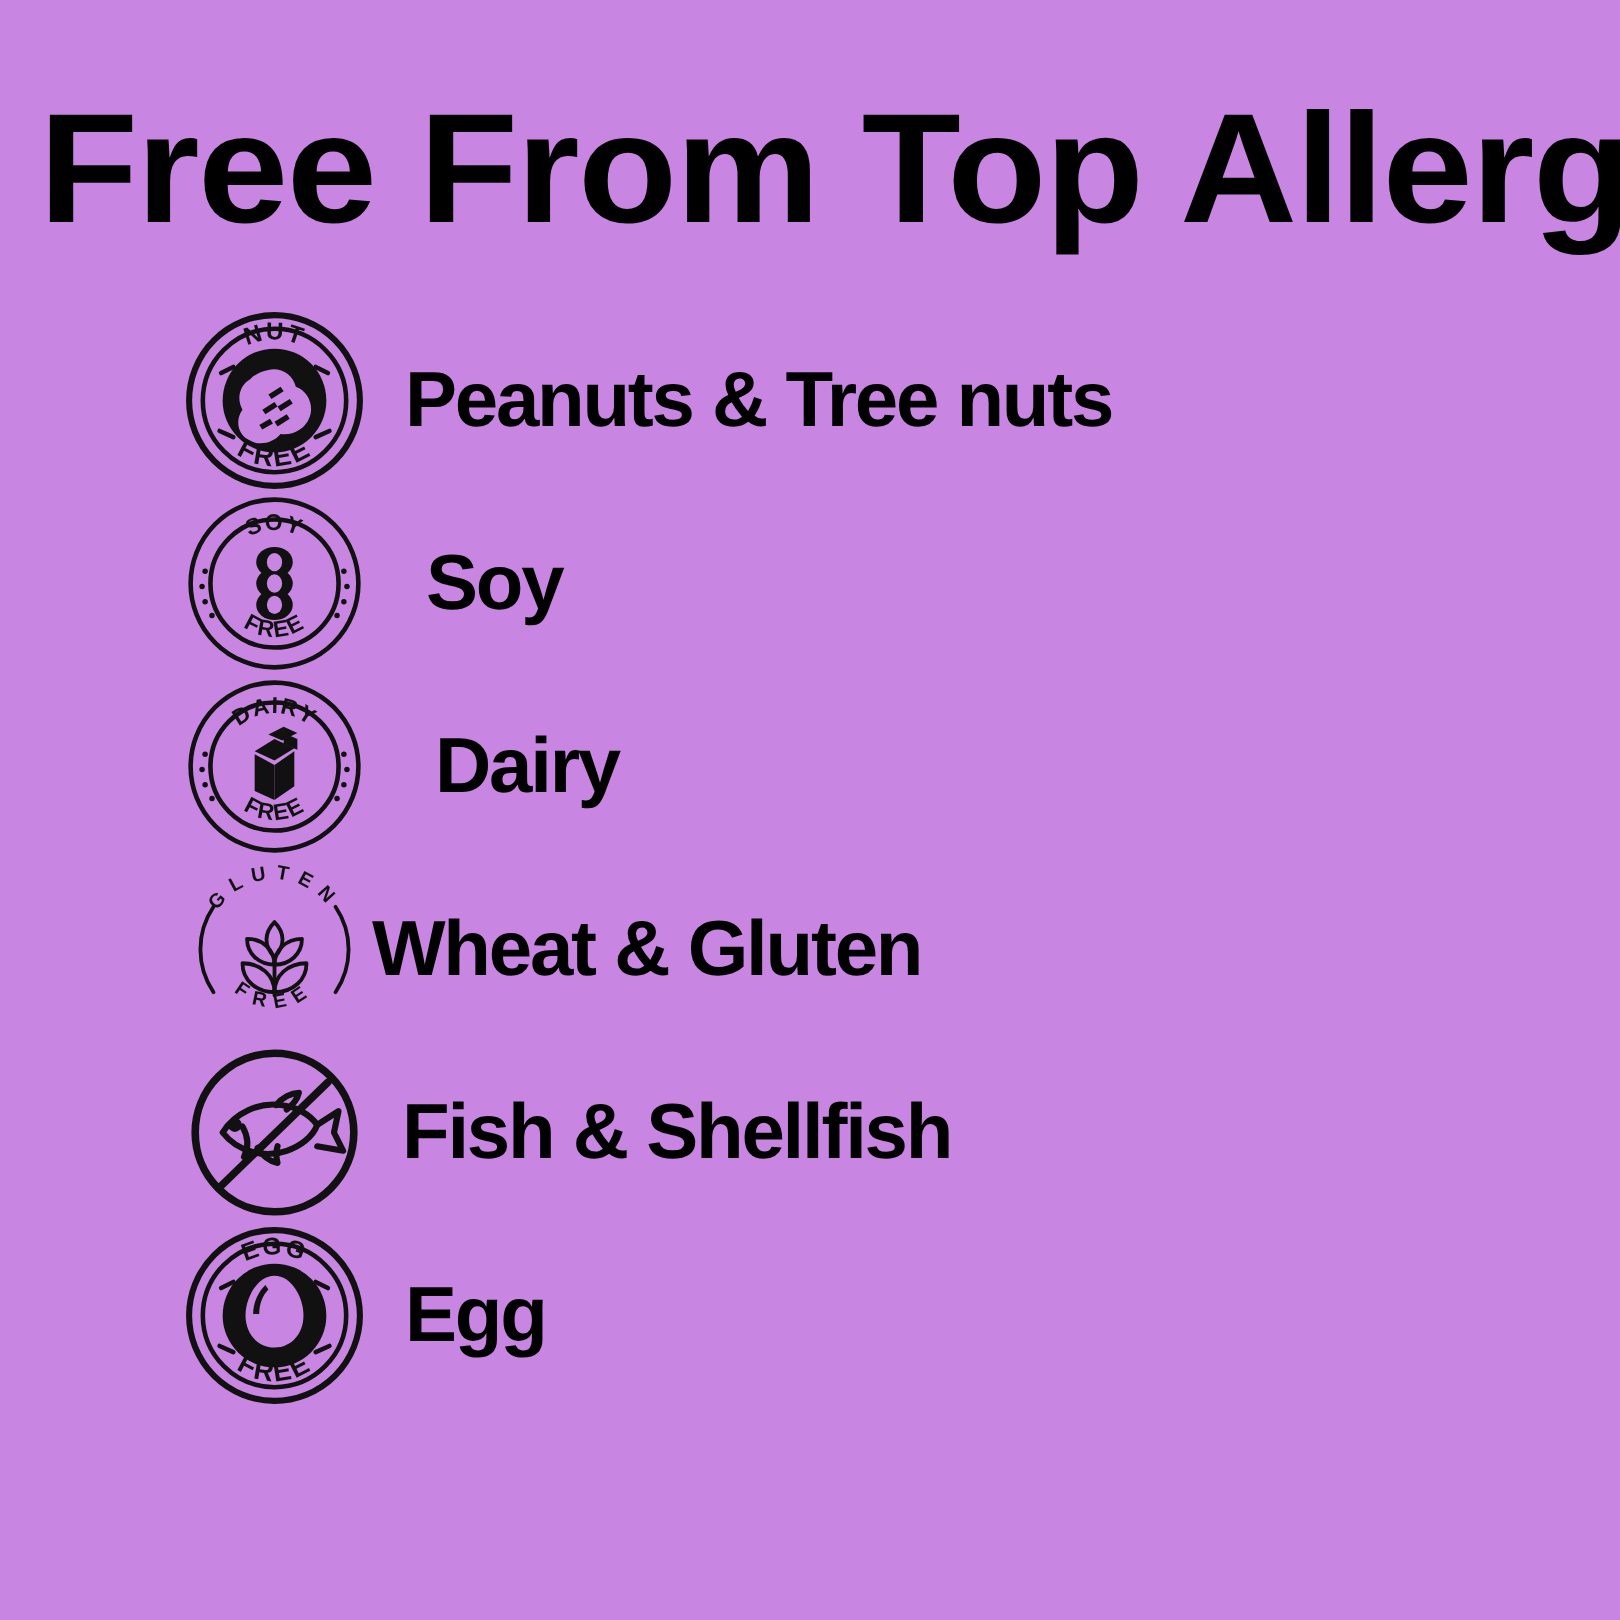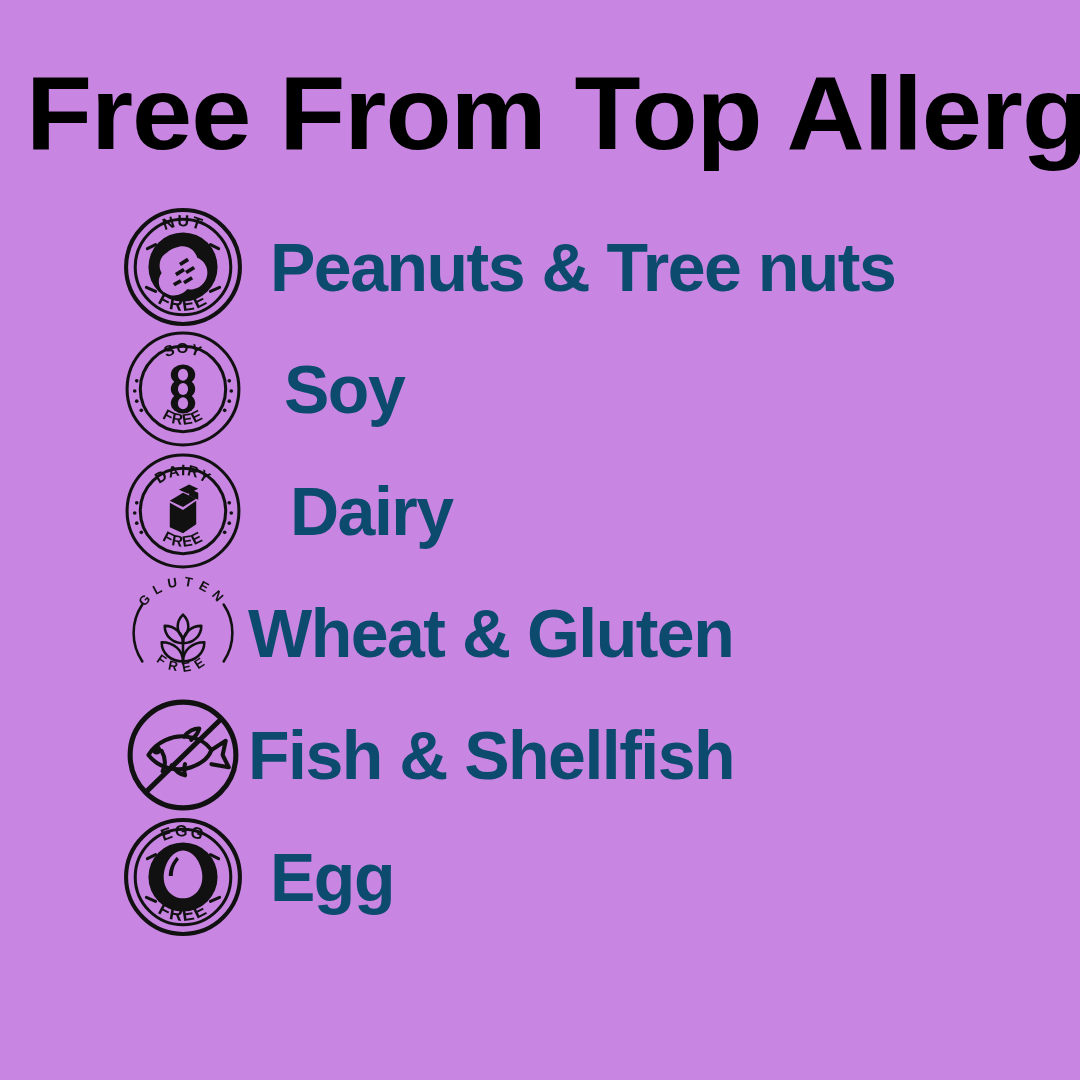--- a/index.html
+++ b/index.html
@@ -59,34 +59,34 @@
     align-items: center;
     justify-content: center;
   }
   .badge-cell svg {
     display: block;
     width: 122px;
     height: 122px;
     overflow: visible;
   }
   .allergen-label {
-    color: #0c4a6e;
+    color: #000000;
     font-family: "Liberation Sans", sans-serif;
     font-weight: 700;
-    font-size: 68px;
+    font-size: 52px;
     line-height: 72px;
     letter-spacing: -1.5px;
     white-space: nowrap;
   }
   
   .row-0 .allergen-label { margin-left: 22px; }
   .row-1 .allergen-label { margin-left: 36px; }
   .row-2 .allergen-label { margin-left: 42px; }
   .row-3 .allergen-label { }
-  .row-4 .allergen-label { margin-left: 0; text-align: right; }
+  .row-4 .allergen-label { margin-left: 20px; text-align: right; }
   .row-5 .allergen-label { margin-left: 22px; }
 
   .ink    { fill: none; stroke: #111111; }
   .ink-fill { fill: #111111; stroke: none; }
   .cut    { fill: #c886e2; stroke: none; }
   .arc-t  { font-family: "Liberation Sans", sans-serif; font-weight: 700; fill: #111111; }
 </style>
 </head>
 <body>
 

